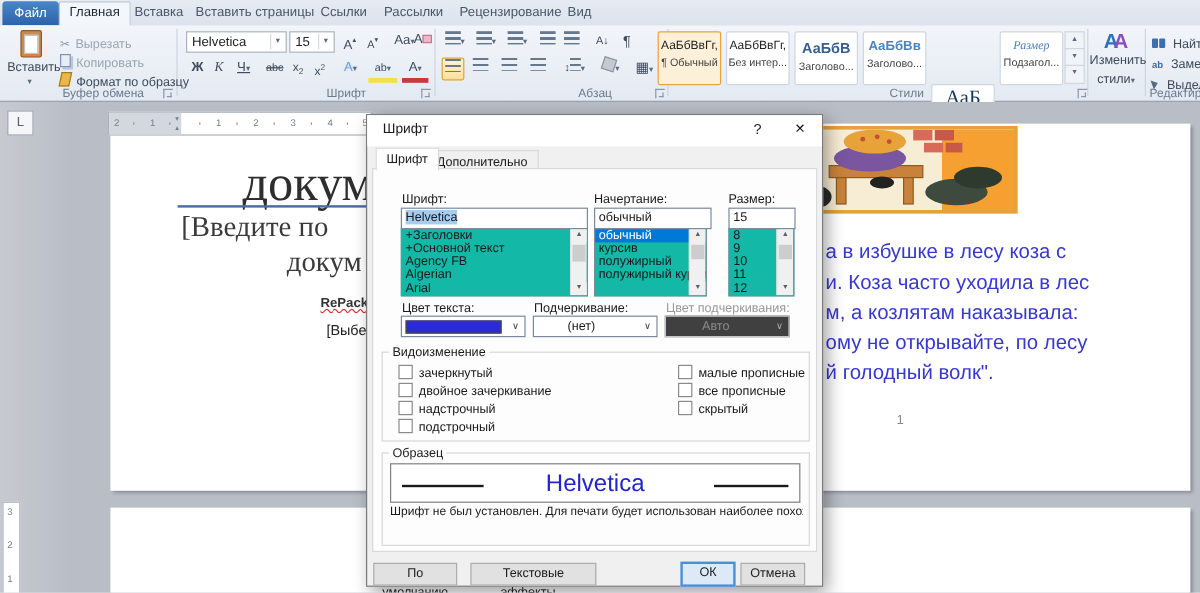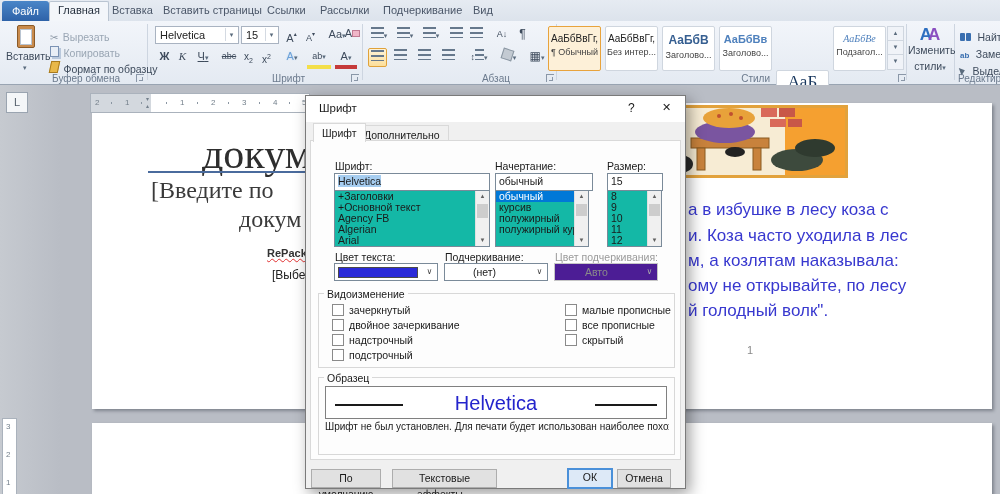--- a/index.html
+++ b/index.html
@@ -58,21 +58,21 @@
   .fldlabel{position:absolute;font-size:10.5px;color:#1a1a1a;}
   .edit{position:absolute;height:14px;background:#fff;border:1px solid #7a8a99;font-size:10.5px;padding:1px 3px;white-space:nowrap;overflow:hidden;}
   .listbox{position:absolute;background:#14b8a6;border:1px solid #7a8a99;font-size:10.5px;overflow:hidden;}
   .li{height:11px;line-height:11px;padding-left:3px;white-space:nowrap;}
   .li.sel{background:#0078d7;color:#fff;}
   .sbar{position:absolute;right:0;top:0;width:13px;height:100%;background:#f0f0f0;border-left:1px solid #e0e0e0;}
   .sbtn{position:absolute;left:0;width:13px;height:11px;text-align:center;font-size:6px;color:#606060;line-height:11px;background:#f0f0f0;}
   .sthumb{position:absolute;left:1px;width:11px;background:#cdcdcd;}
   .ddown{position:absolute;height:16px;background:#fff;border:1px solid #7a8a99;}
   .ddown .chev{position:absolute;right:0;top:0;width:15px;height:100%;text-align:center;font-size:8px;color:#444;line-height:15px;}
-  .ddown.disabled{background:#4c1d95;border-color:#c6c6c6;color:#8a8a8a;}
+  .ddown.disabled{background:#404040;border-color:#c6c6c6;color:#8a8a8a;}
   .grpbox{position:absolute;border:1px solid #d8d8d8;}
   .grplab{position:absolute;background:#fdfdfd;padding:0 3px;font-size:10.5px;}
   .cbrow{position:absolute;font-size:10.5px;}
   .cb{display:inline-block;width:10px;height:10px;background:#fff;border:1px solid #8a8a8a;vertical-align:-2px;margin-right:5px;}
   .dbtn{position:absolute;height:17px;background:#e1e1e1;border:1px solid #adadad;font-size:10.5px;text-align:center;color:#1a1a1a;}
   
   .binoc{display:inline-block;width:5px;height:8px;background:#3a6fb0;border-radius:1px;box-shadow:6px 0 0 #3a6fb0;}
   .cursor-ic{display:inline-block;width:0;height:0;border-left:5px solid #5a6b7d;border-top:4px solid transparent;border-bottom:4px solid transparent;transform:rotate(-20deg);}
 </style>
 </head>
@@ -81,21 +81,21 @@
 <div id="app">
 
   <div class="abs" id="tabrow">
     <div class="abs" id="tab-file">Файл</div>
     <div class="abs" id="tab-home-box"></div>
     <span class="tab" style="left:58px;color:#1f2a38;">Главная</span>
     <span class="tab" style="left:112px;">Вставка</span>
     <span class="tab" style="left:163px;">Вставить страницы</span>
     <span class="tab" style="left:267px;">Ссылки</span>
     <span class="tab" style="left:320px;">Рассылки</span>
-    <span class="tab" style="left:383px;">Подчеркивание</span>
+    <span class="tab" style="left:383px;">Рецензирование</span>
     <span class="tab" style="left:473px;">Вид</span>
   </div>
 
   <div class="abs" id="ribbon">
     <div class="gsep" style="left:147px;"></div>
     <div class="gsep" style="left:362px;"></div>
     <div class="gsep" style="left:556px;"></div>
     <div class="gsep" style="left:906px;"></div>
     <div class="gsep" style="left:954px;"></div>
 
@@ -175,21 +175,21 @@
       </div>
     <div class="sty" style="left:719px;">
       <span class="pv pv4">АаБбВв</span>
         <span class="nm">Заголово...</span>
       </div>
     <div class="sty" style="left:776px;margin-top:44px;">
       <span class="pv pv5">АаБ</span>
         <span class="nm">Название</span>
       </div>
     <div class="sty" style="left:833px;">
-      <span class="pv pv6">АаБбВе</span>
+      <span class="pv pv6">Размер</span>
         <span class="nm">Подзагол...</span>
       </div>
     <div class="scrbtn" style="left:887px;top:5px;">▲</div>
     <div class="scrbtn" style="left:887px;top:19px;">▼</div>
     <div class="scrbtn" style="left:887px;top:33px;">▼</div>
     <span class="glabel" style="left:680px;width:90px;">Стили</span>
     <div class="launch" style="left:898px;"></div>
 
     <div class="abs" style="left:908px;top:4px;width:44px;height:48px;text-align:center;">
       <span style="font-size:17px;font-weight:bold;color:#2e6fc0;">А</span><span style="font-size:17px;font-weight:bold;color:#8a4fc0;margin-left:-4px;">А</span>

